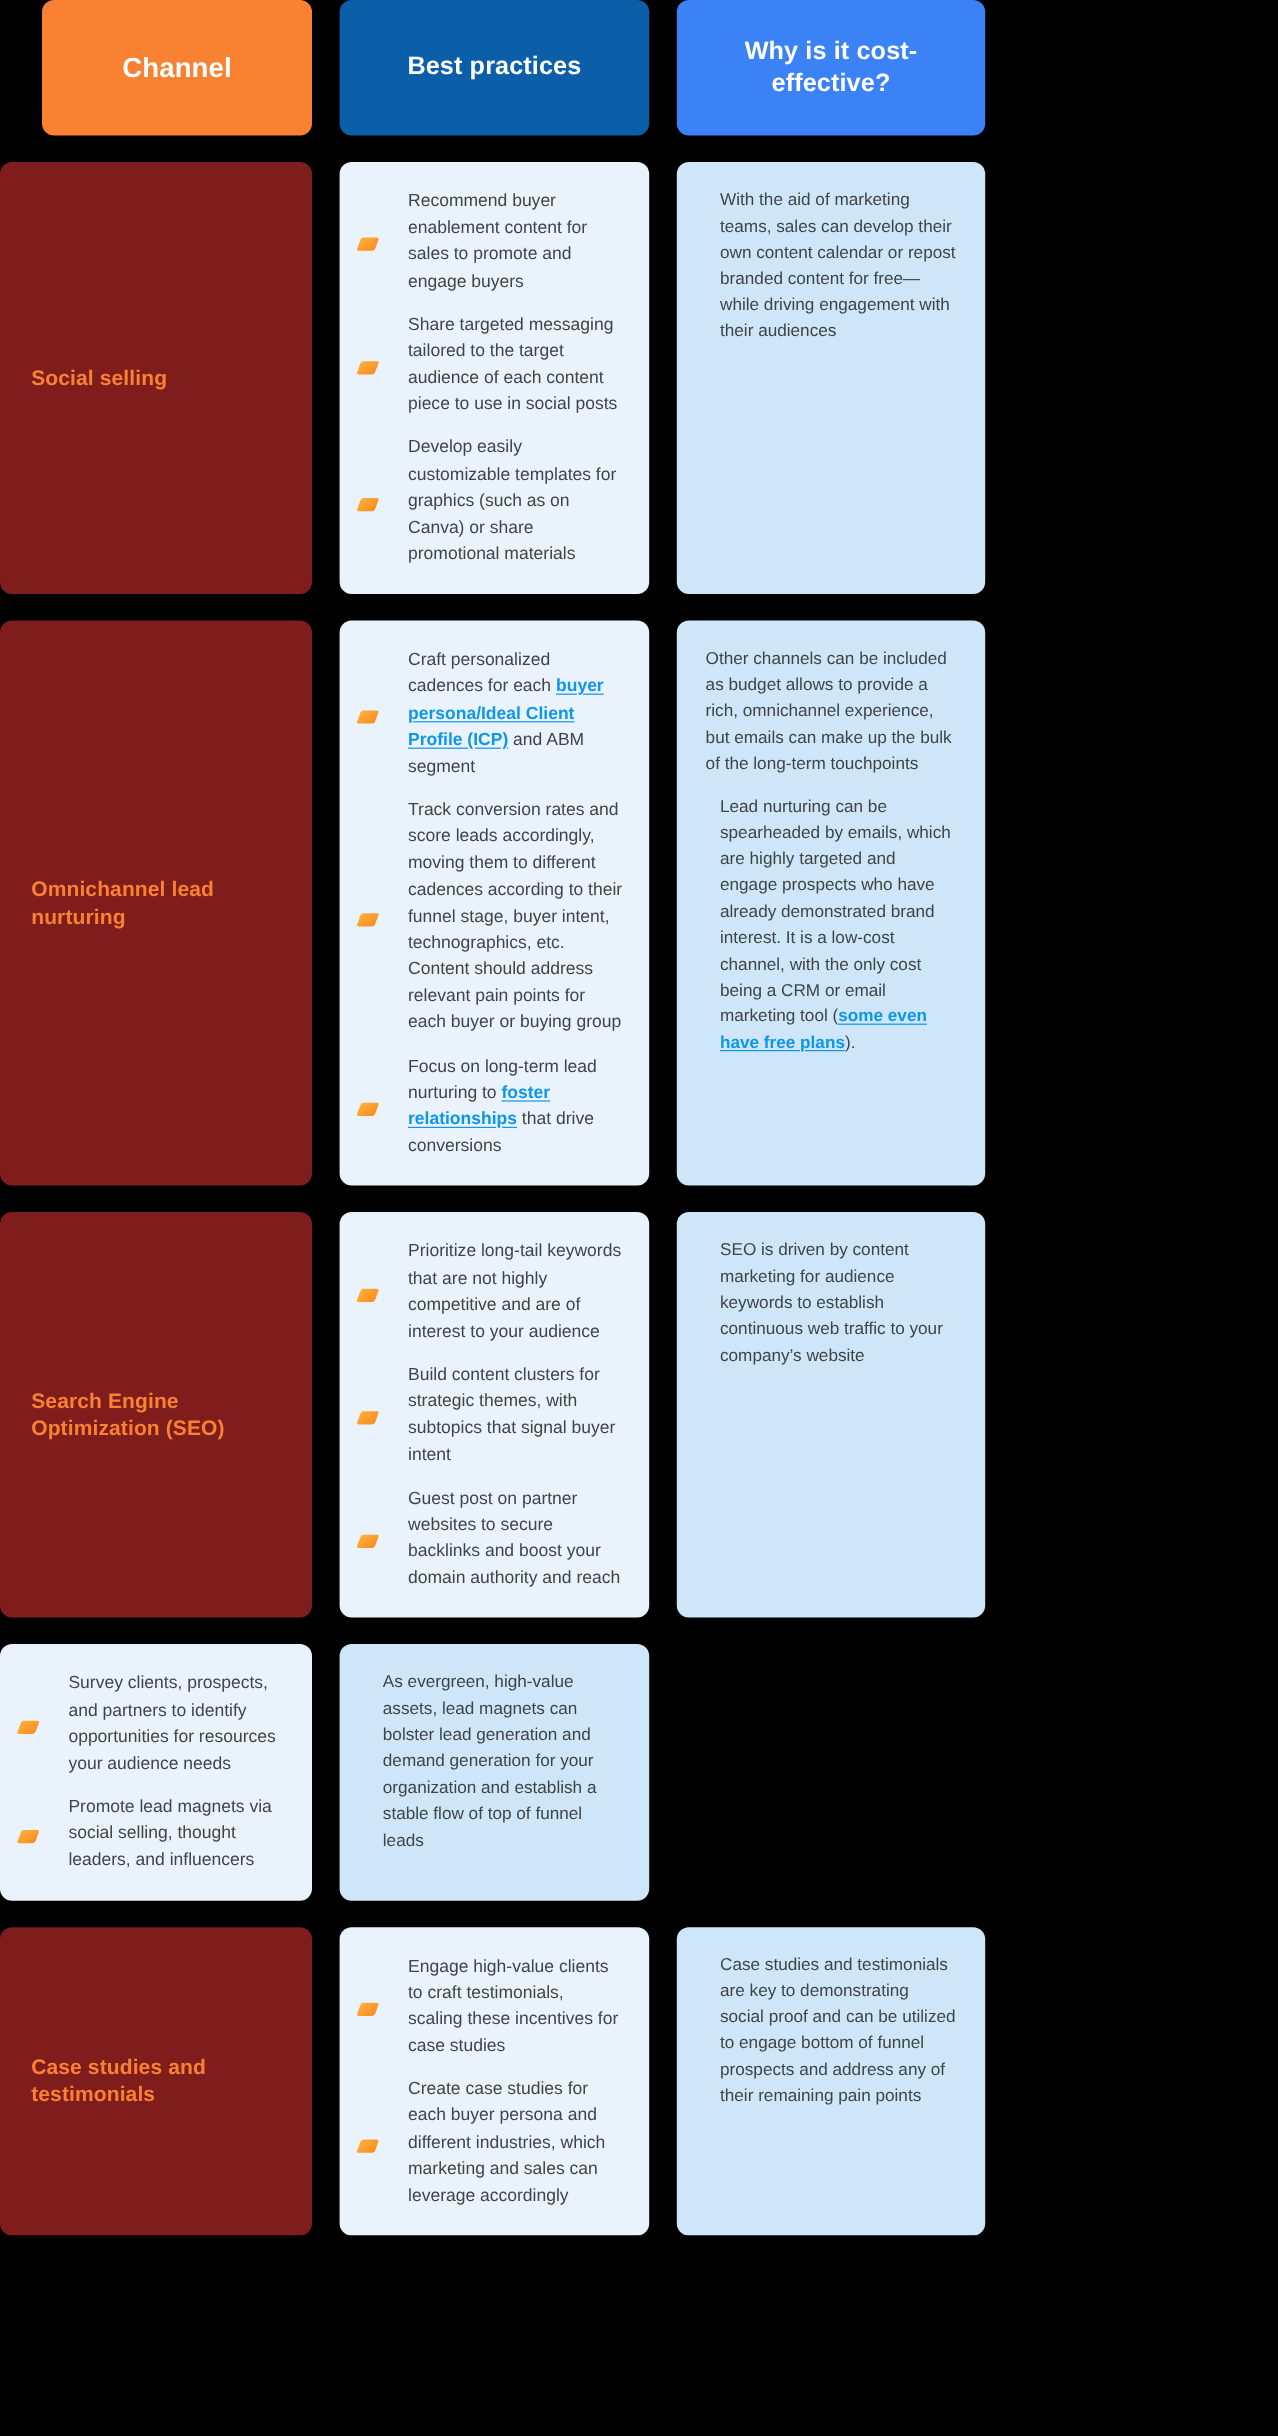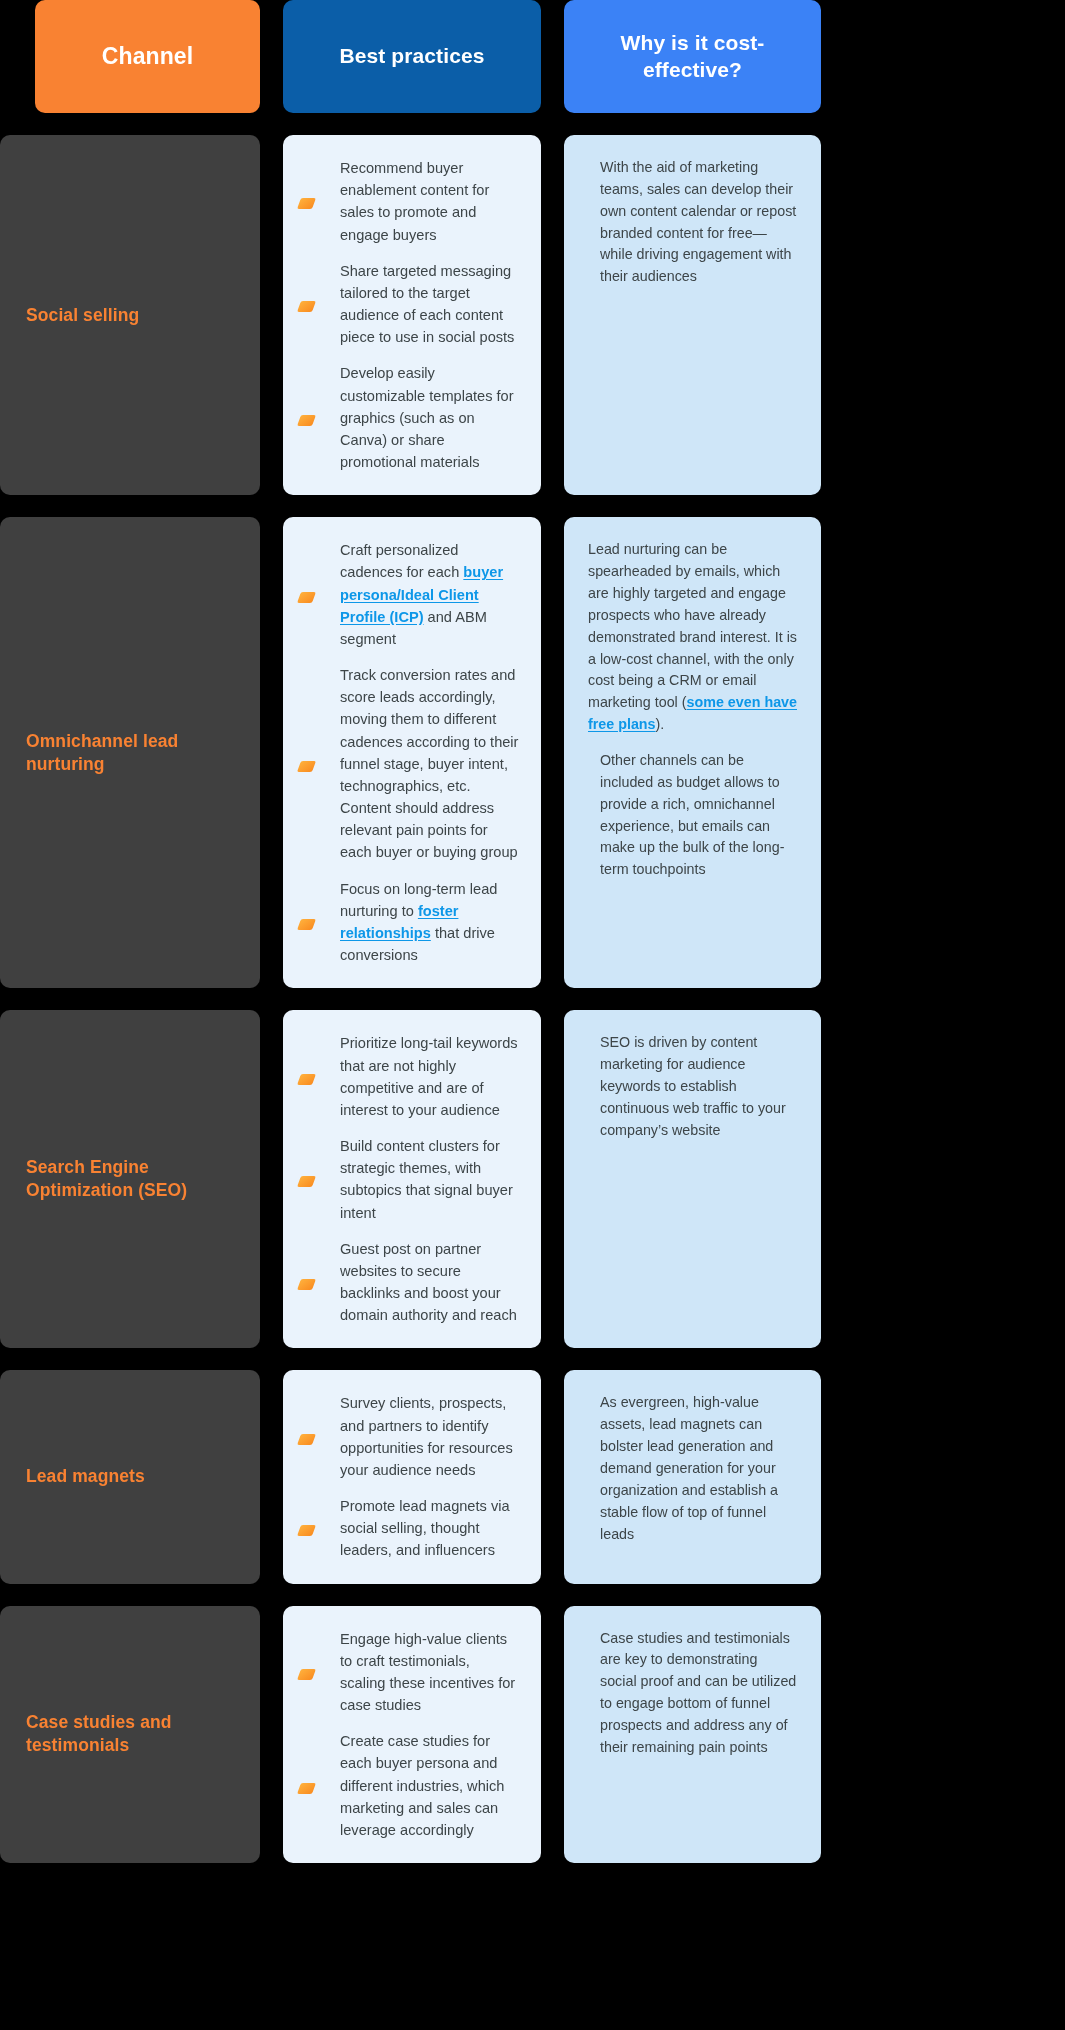--- a/index.html
+++ b/index.html
@@ -56,21 +56,21 @@
   }
   .cell-head-1 .head-title { font-size: 23px; }
 
   
   .cell {
     border-radius: 10px;
     overflow: hidden;
   }
 
   .cell-channel {
-    background: #404040;
+    background: #7f1d1d;
     display: flex;
     align-items: center;
     padding: 18px 26px;
   }
   .channel-label {
     color: #f98232;
     font-weight: 700;
     font-size: 17.5px;
     line-height: 1.32;
     letter-spacing: 0.1px;
@@ -183,22 +183,22 @@
             <span class="bullet-text"><span>Track conversion rates and score leads accordingly, moving them to different cadences according to their funnel stage, buyer intent, technographics, etc. Content should address relevant pain points for each buyer or buying group</span></span>
           </li>
           <li>
             <span class="bullet-mark"></span>
             <span class="bullet-text"><span>Focus on long-term lead nurturing to </span><a class="link" href="#">foster relationships</a><span> that drive conversions</span></span>
           </li>
         </ul>
       </div>
       <div class="cell cell-why">
         <div class="why-text">
+          <p><span>Other channels can be included as budget allows to provide a rich, omnichannel experience, but emails can make up the bulk of the long-term touchpoints</span></p>
           <p><span>Lead nurturing can be spearheaded by emails, which are highly targeted and engage prospects who have already demonstrated brand interest. It is a low-cost channel, with the only cost being a CRM or email marketing tool (</span><a class="link" href="#">some even have free plans</a><span>).</span></p>
-          <p><span>Other channels can be included as budget allows to provide a rich, omnichannel experience, but emails can make up the bulk of the long-term touchpoints</span></p>
         </div>
       </div>
     </div>
     <div class="row body-row">
       <div class="cell cell-channel">
         <div class="channel-label">Search Engine Optimization (SEO)</div>
       </div>
       <div class="cell cell-practices">
         <ul class="bullets">
           <li>
@@ -215,23 +215,20 @@
           </li>
         </ul>
       </div>
       <div class="cell cell-why">
         <div class="why-text">
           <p>SEO is driven by content marketing for audience keywords to establish continuous web traffic to your company’s website</p>
         </div>
       </div>
     </div>
     <div class="row body-row">
-      <div class="cell cell-channel">
-        <div class="channel-label">Lead magnets</div>
-      </div>
       <div class="cell cell-practices">
         <ul class="bullets">
           <li>
             <span class="bullet-mark"></span>
             <span class="bullet-text">Survey clients, prospects, and partners to identify opportunities for resources your audience needs</span>
           </li>
           <li>
             <span class="bullet-mark"></span>
             <span class="bullet-text">Promote lead magnets via social selling, thought leaders, and influencers</span>
           </li>

